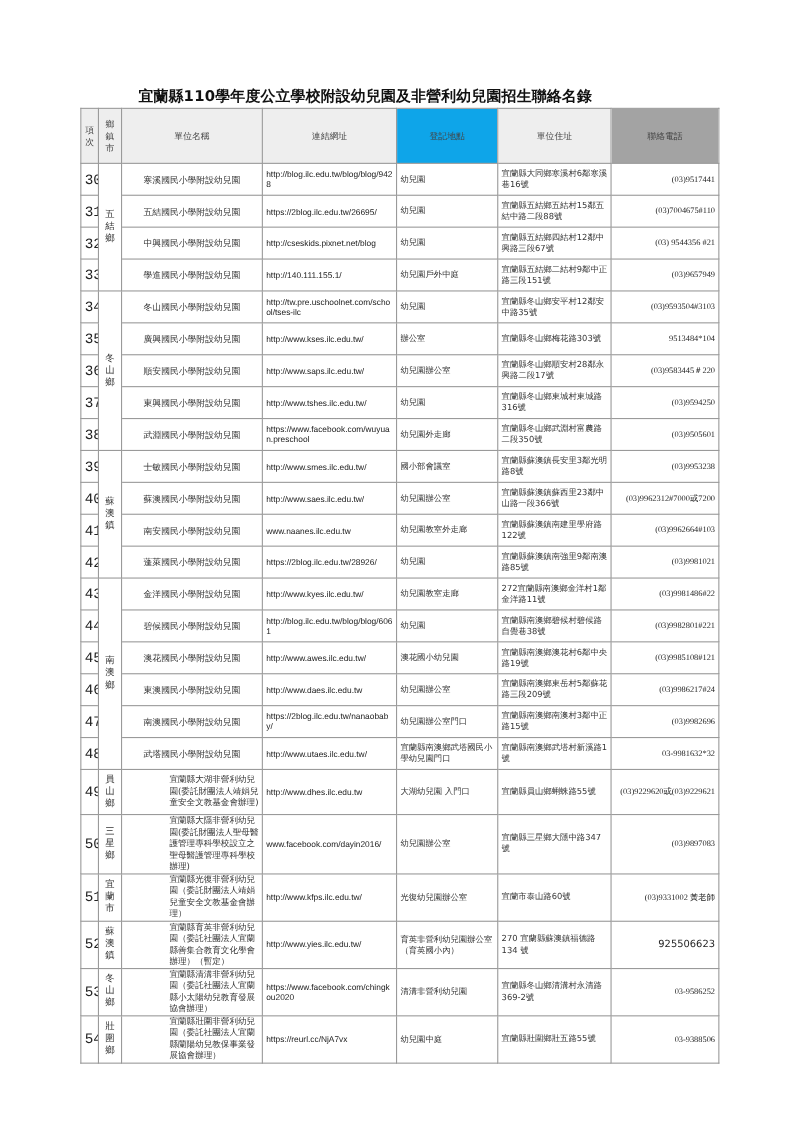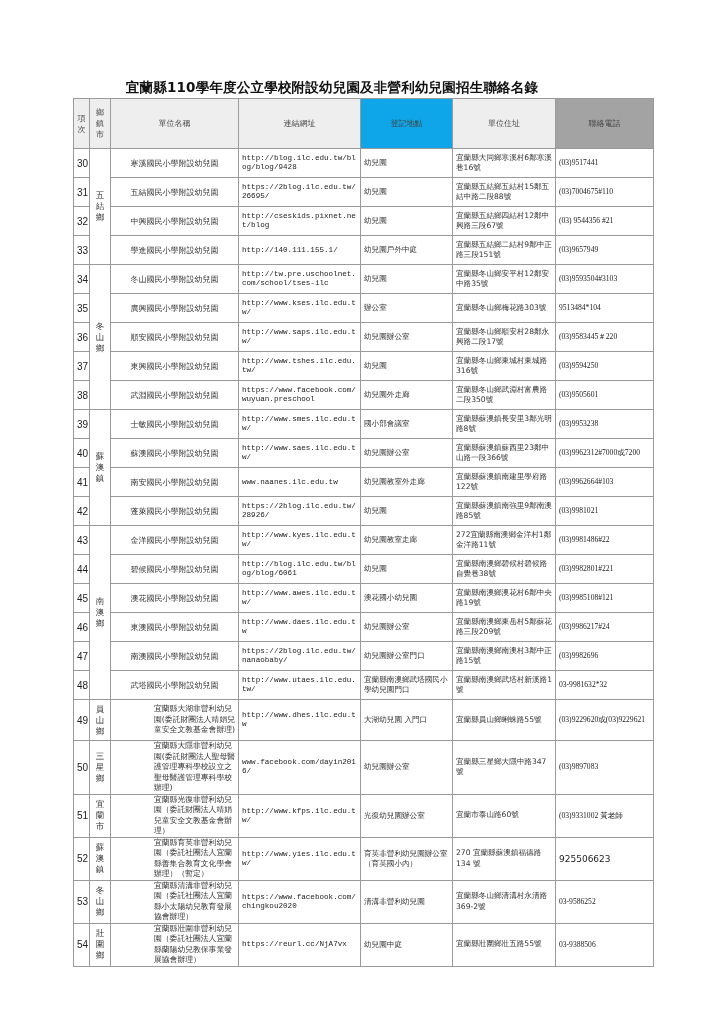--- a/index.html
+++ b/index.html
@@ -12,29 +12,29 @@
                  table-layout: fixed; width: 580px; }
   table.roster td, table.roster th { border: 1px solid #9a9a9a; padding: 0 3px;
         vertical-align: middle; overflow: hidden; }
   th { font-weight: normal; font-size: 8px; color: #444; background: #eeeeee;
        text-align: center; height: 49px; }
   th.col-loc { background: #0ea5e9; }
   th.col-phone { background: #a3a3a3; }
   th.vert { line-height: 11px; padding: 0 1px; }
   td { font-size: 7.3px; line-height: 9px; height: 28px; }
   tr.tall td { height: 40px; }
-  td.no { font-family: Liberation Sans, sans-serif; font-size: 10px; padding-left: 3px; }
+  td.no { font-family: Liberation Mono, monospace; font-size: 13px; padding-left: 3px; }
   td.town { text-align: center; font-size: 8.5px; line-height: 11px; color: #333; padding: 0; }
   td.name { text-align: center; font-size: 8px; color: #333; }
   td.name.left { text-align: left; font-size: 7.8px; line-height: 10.5px; padding-left: 43px; }
-  td.url { font-family: Liberation Mono, monospace; font-size: 7.6px; line-height: 9px;
+  td.url { font-family: Liberation Sans, sans-serif; font-size: 7.6px; line-height: 9px;
            word-break: break-all; color: #222; }
   td.loc { font-size: 7.6px; color: #333; line-height: 10px; }
   td.addr { font-size: 7.6px; color: #333; line-height: 10.5px; }
-  td.phone { font-family: "Liberation Serif", serif; font-size: 7.6px; color: #222; line-height: 10px; }
+  td.phone { font-family: "Liberation Serif", serif; font-size: 7.6px; color: #222; line-height: 10px; text-align: right; }
   td.phone.big { font-family: "DejaVu Sans", sans-serif; font-size: 9px; }
 </style>
 </head>
 <body>
 
 <div class="title">宜蘭縣110學年度公立學校附設幼兒園及非營利幼兒園招生聯絡名錄</div>
 
 <table class="roster">
   <colgroup>
     <col style="width:16px">

